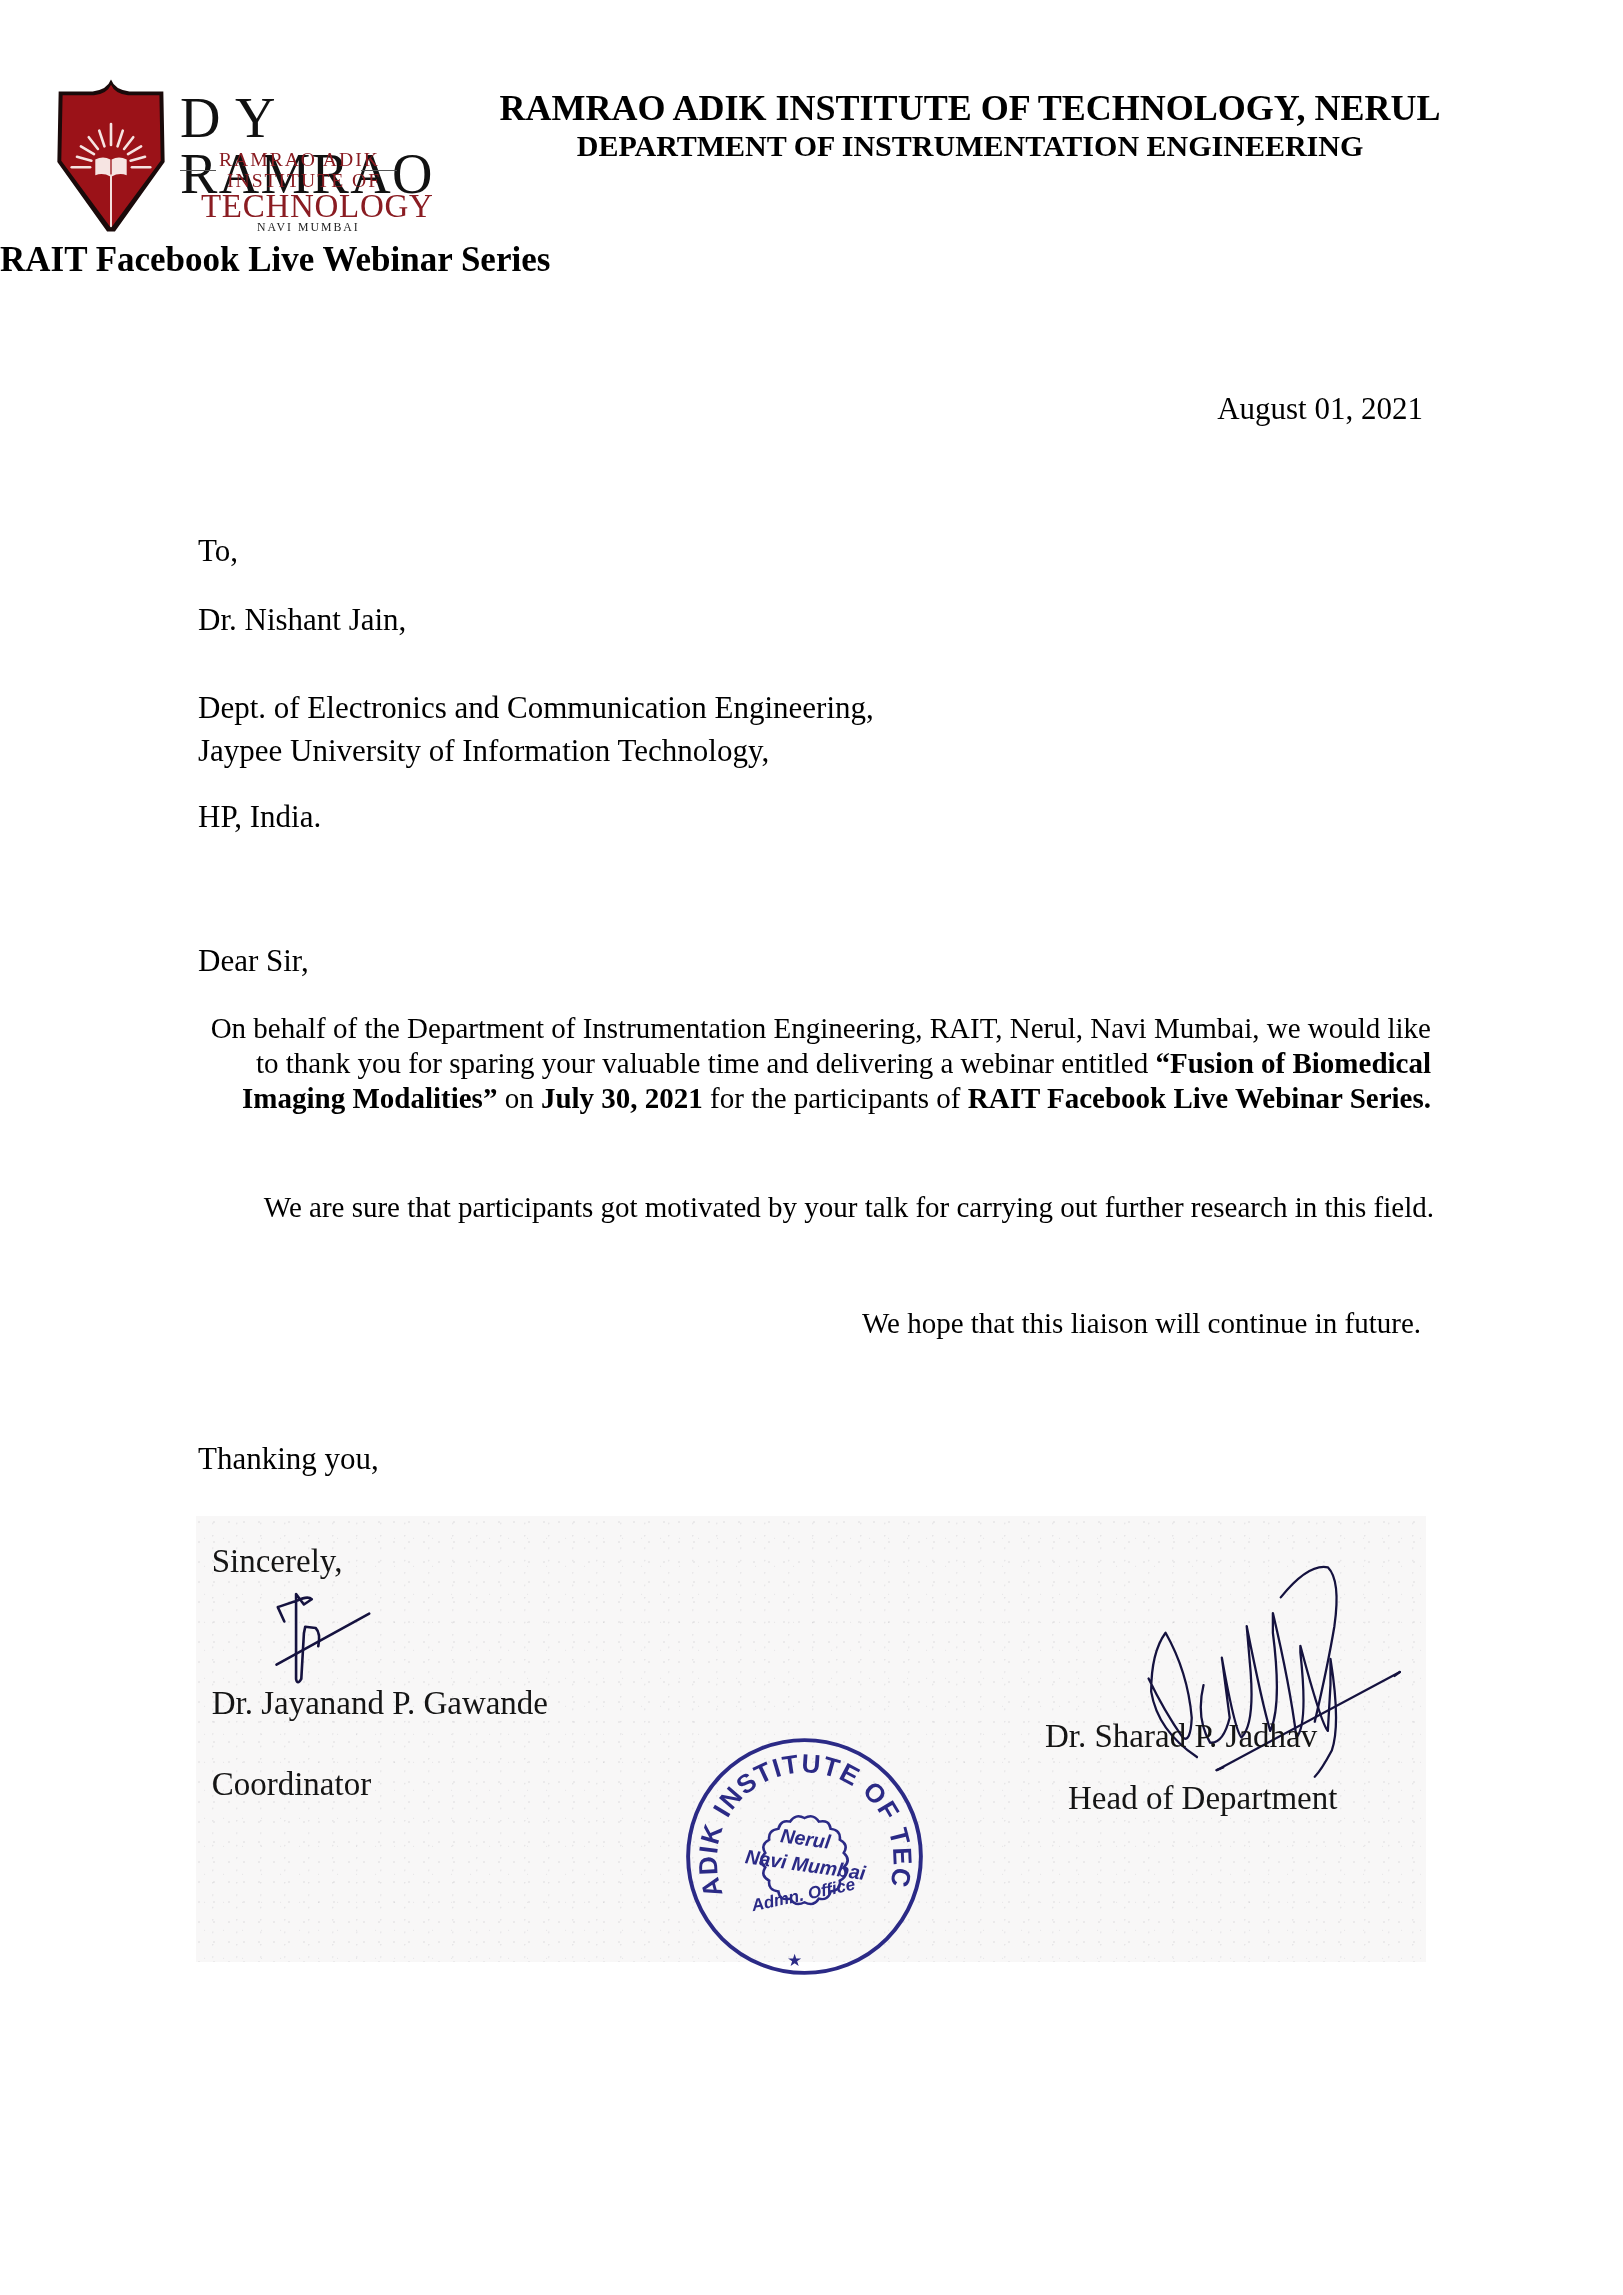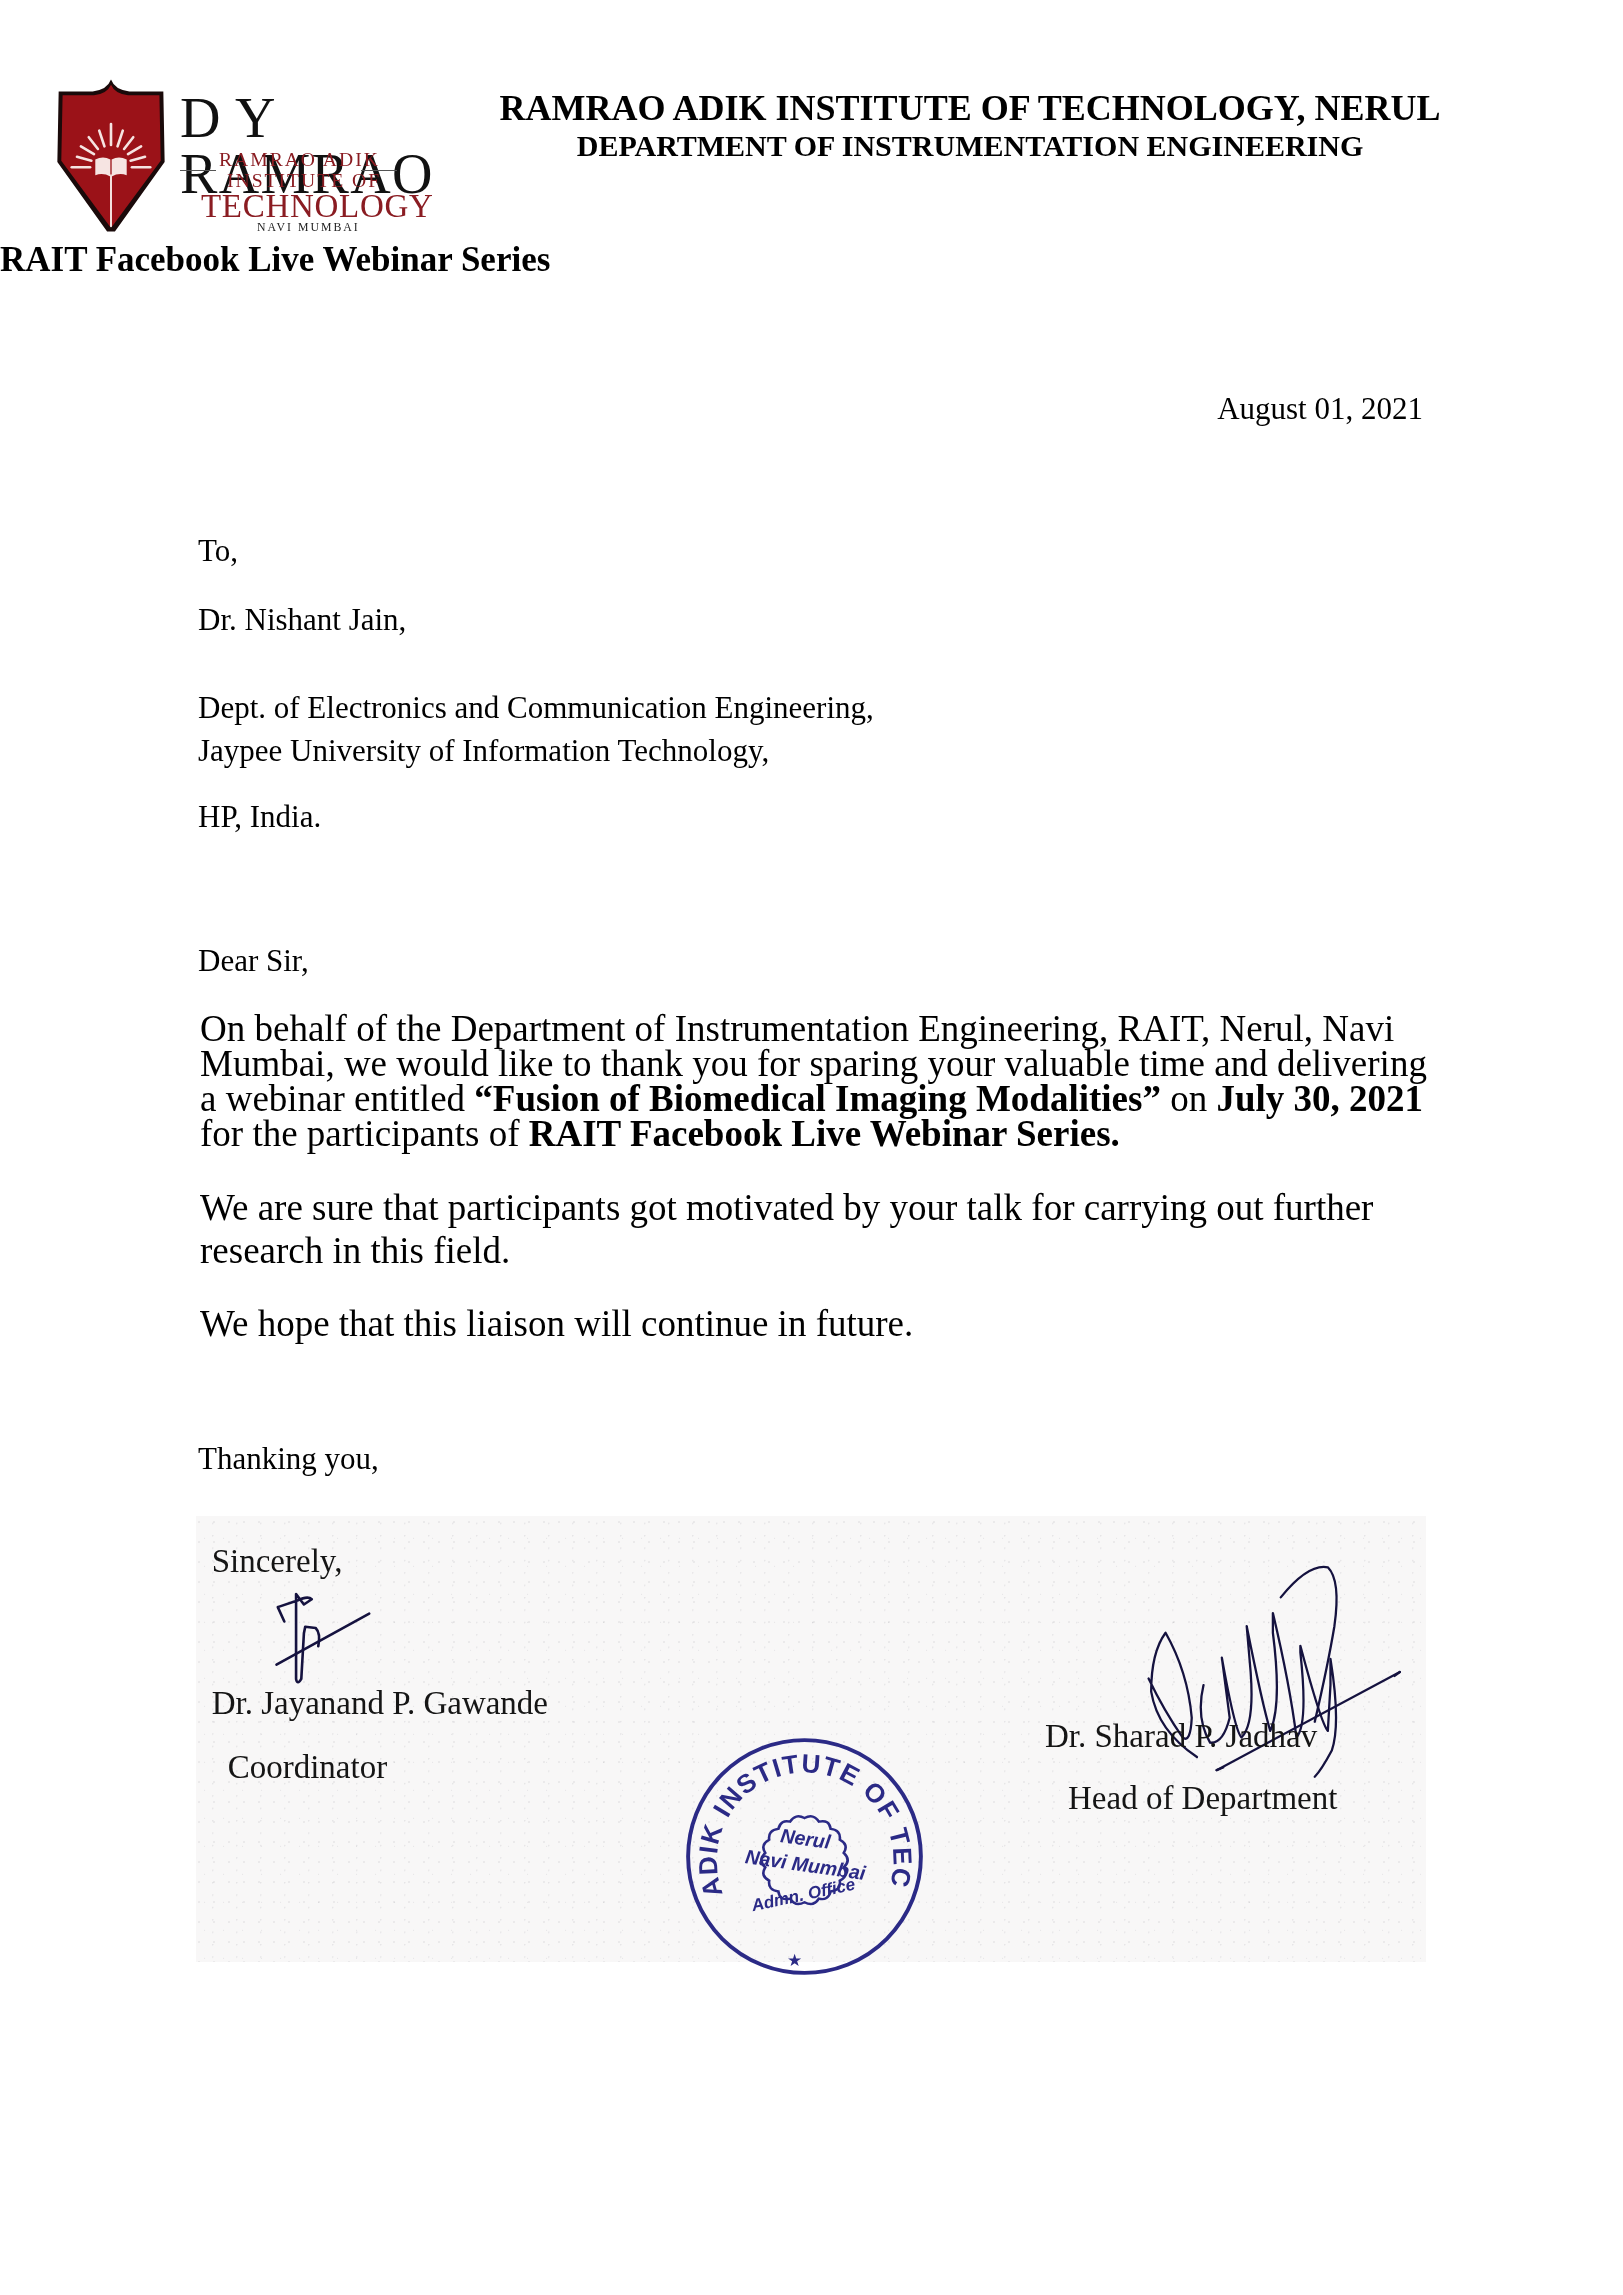--- a/index.html
+++ b/index.html
@@ -15,21 +15,21 @@
   #logo .navi { position: absolute; left: 205px; top: 145px; font-size: 11.8px; letter-spacing: 2px; color: #222; line-height: 1; }
   #logo .rule { position: absolute; height: 1.3px; background: #555; top: 93px; }
 
   .hdr1 { left: 0; width: 1940px; text-align: center; top: 90px; font-size: 36px; font-weight: bold; line-height: 1; }
   .hdr2 { left: 0; width: 1940px; text-align: center; top: 131px; font-size: 30px; font-weight: bold; line-height: 1; }
   .subtitle { left: 0; width: 1623px; text-align: left; top: 242px; font-size: 35px; font-weight: bold; line-height: 1; }
   .date { right: 200px; top: 393px; font-size: 31px; line-height: 1; }
 
   .line { left: 198px; font-size: 31px; line-height: 1; }
 
-  .para { position: absolute; left: 200px; width: 1230px; font-size: 37px; line-height: 35px; white-space: normal; }
+  .para { position: absolute; left: 191px; width: 1230px; font-size: 29px; line-height: 35px; white-space: normal; text-align: right; }
 
   
   #scan { position: absolute; left: 196px; top: 1516px; width: 1230px; height: 446px;
     background-color: #f8f7f7;
     background-image:
       radial-gradient(circle at 20% 30%, rgba(120,120,130,0.18) 0.5px, transparent 1px),
       radial-gradient(circle at 70% 60%, rgba(120,120,130,0.15) 0.5px, transparent 1px),
       radial-gradient(circle at 45% 80%, rgba(140,140,150,0.14) 0.5px, transparent 1px);
     background-size: 15px 20px, 24px 12.4px, 19px 28px;
   }
@@ -94,21 +94,21 @@
 <div id="scan">
   <div class="scantext" style="left:15.7px;top:29px;">Sincerely,</div>
 
   <svg style="position:absolute;left:62px;top:65px" width="131" height="111" viewBox="0 0 200 170">
     <g fill="none" stroke="#15123f" stroke-width="4" stroke-linecap="round" stroke-linejoin="round">
       <path d="M30 40 L40 62 M30 40 L60 30 Q76 22 82 28 L70 36 L58 20 L58 150 Q60 160 66 150 L70 80 L72 70 L88 72 Q96 80 92 100"></path>
       <path d="M28 128 L170 50"></path>
     </g>
   </svg>
   <div class="scantext" style="left:15.7px;top:171px;">Dr. Jayanand P. Gawande</div>
-  <div class="scantext" style="left:15.7px;top:235px;margin-left:16px;">Coordinator</div>
+  <div class="scantext" style="left:15.7px;top:252px;">Coordinator</div>
 
   <svg style="position:absolute;left:481px;top:213px" width="255" height="255" viewBox="0 0 390 390">
     <defs>
       <path id="stampArc" d="M 70 250 A 135 135 0 1 1 322 250"></path>
     </defs>
     <g fill="none" stroke="#2b2a86">
       <circle cx="195" cy="195" r="178" stroke-width="6"></circle>
       <path stroke-width="4" d="M195 85 q14 -8 22 6 q16 -4 18 12 q16 2 14 18 q14 8 6 22 q12 12 0 24 q8 14 -6 22 q2 16 -14 18 q-4 16 -18 12 q-8 14 -22 6 q-14 8 -22 -6 q-16 4 -18 -12 q-16 -2 -14 -18 q-14 -8 -6 -22 q-12 -12 0 -24 q-8 -14 6 -22 q-2 -16 14 -18 q4 -16 18 -12 q8 -14 22 -6 z" transform="translate(0,58) scale(1,0.92)"></path>
     </g>
     <text font-family="Liberation Sans, sans-serif" font-weight="bold" font-size="40" fill="#2b2a86" letter-spacing="2">

